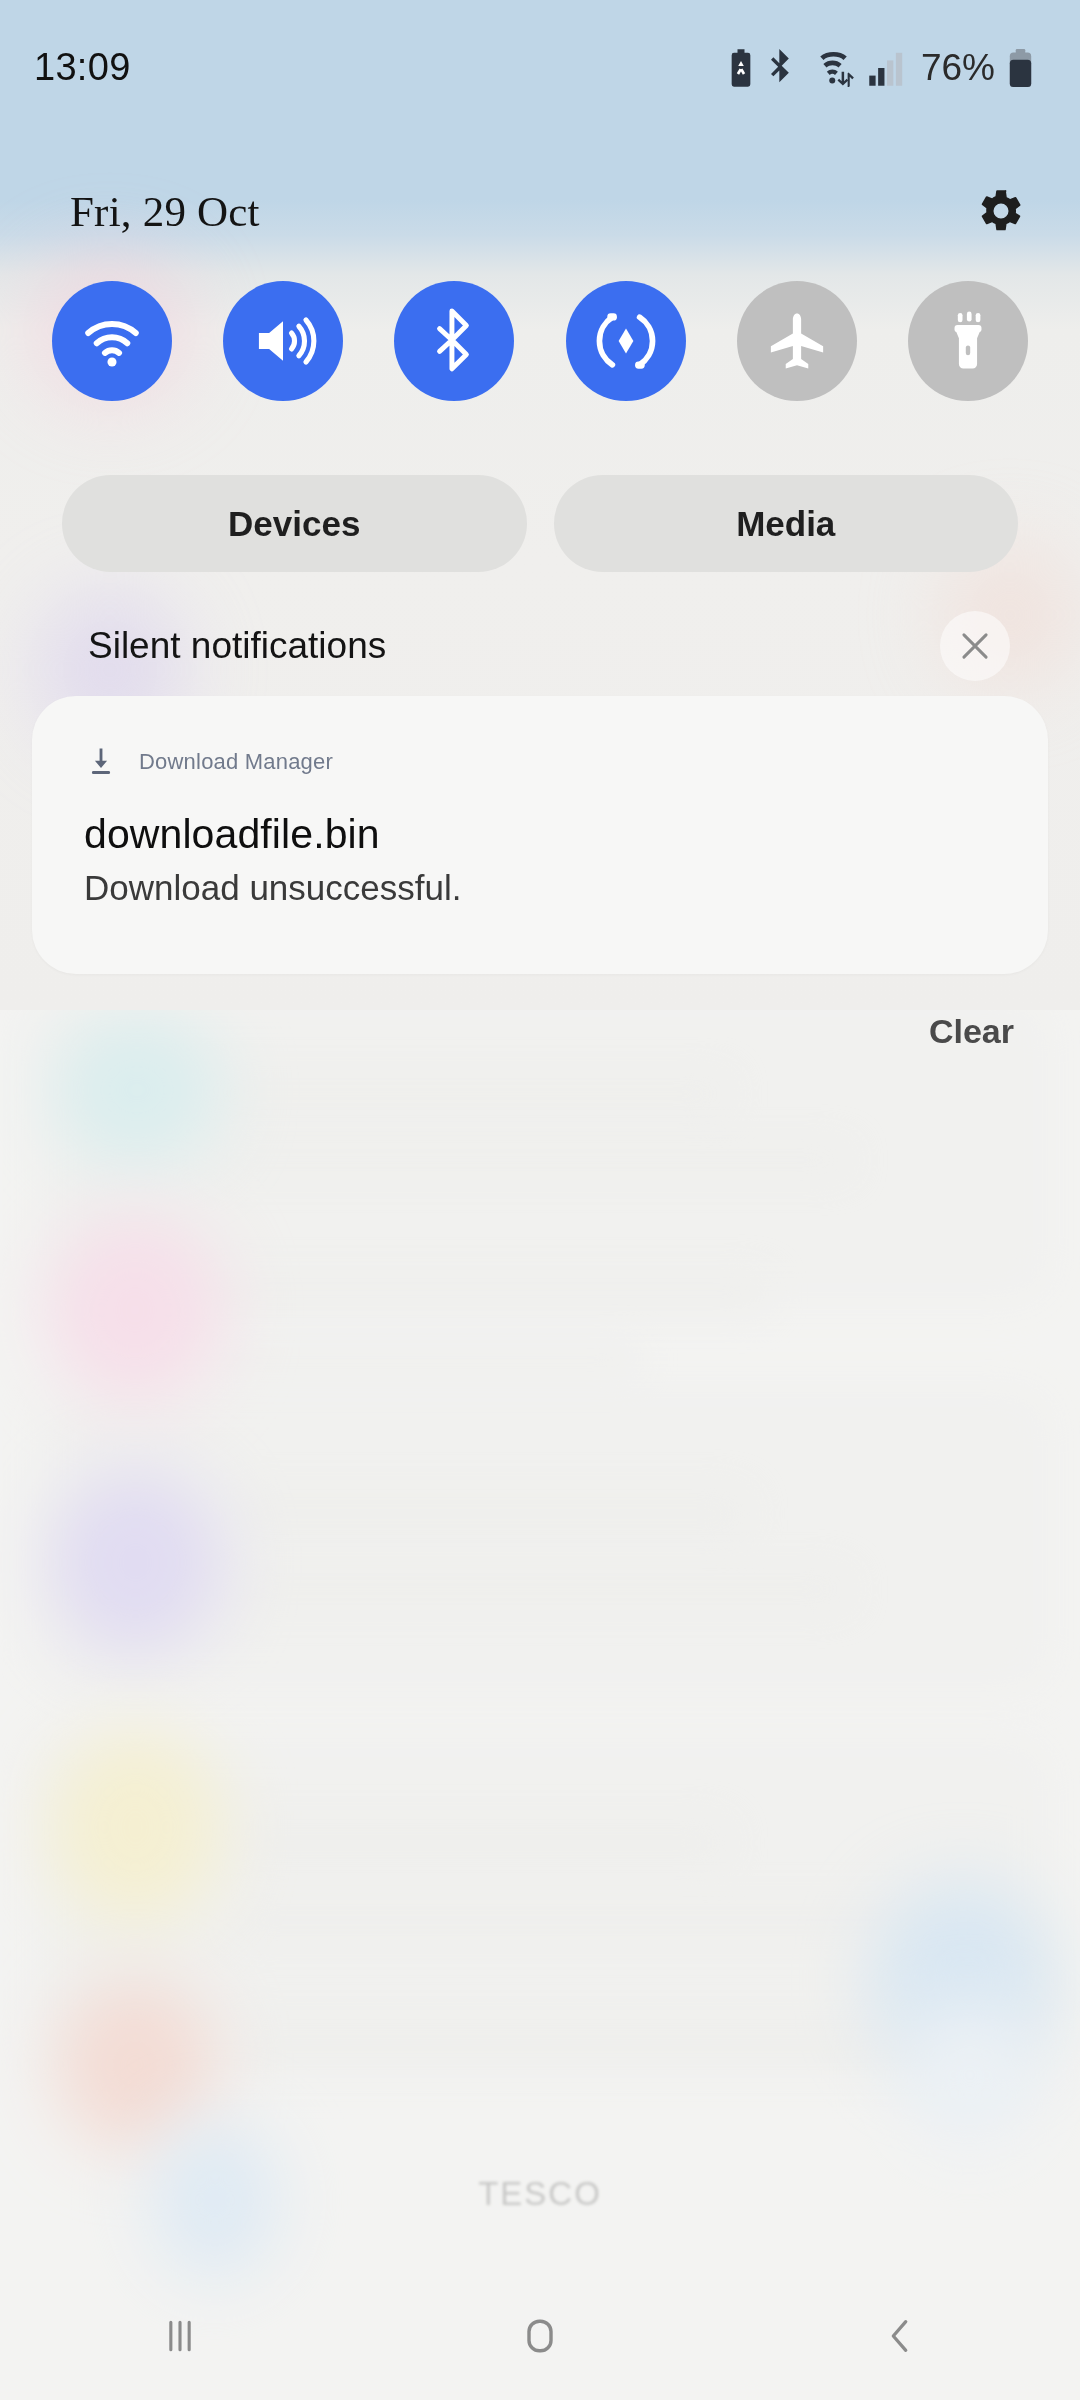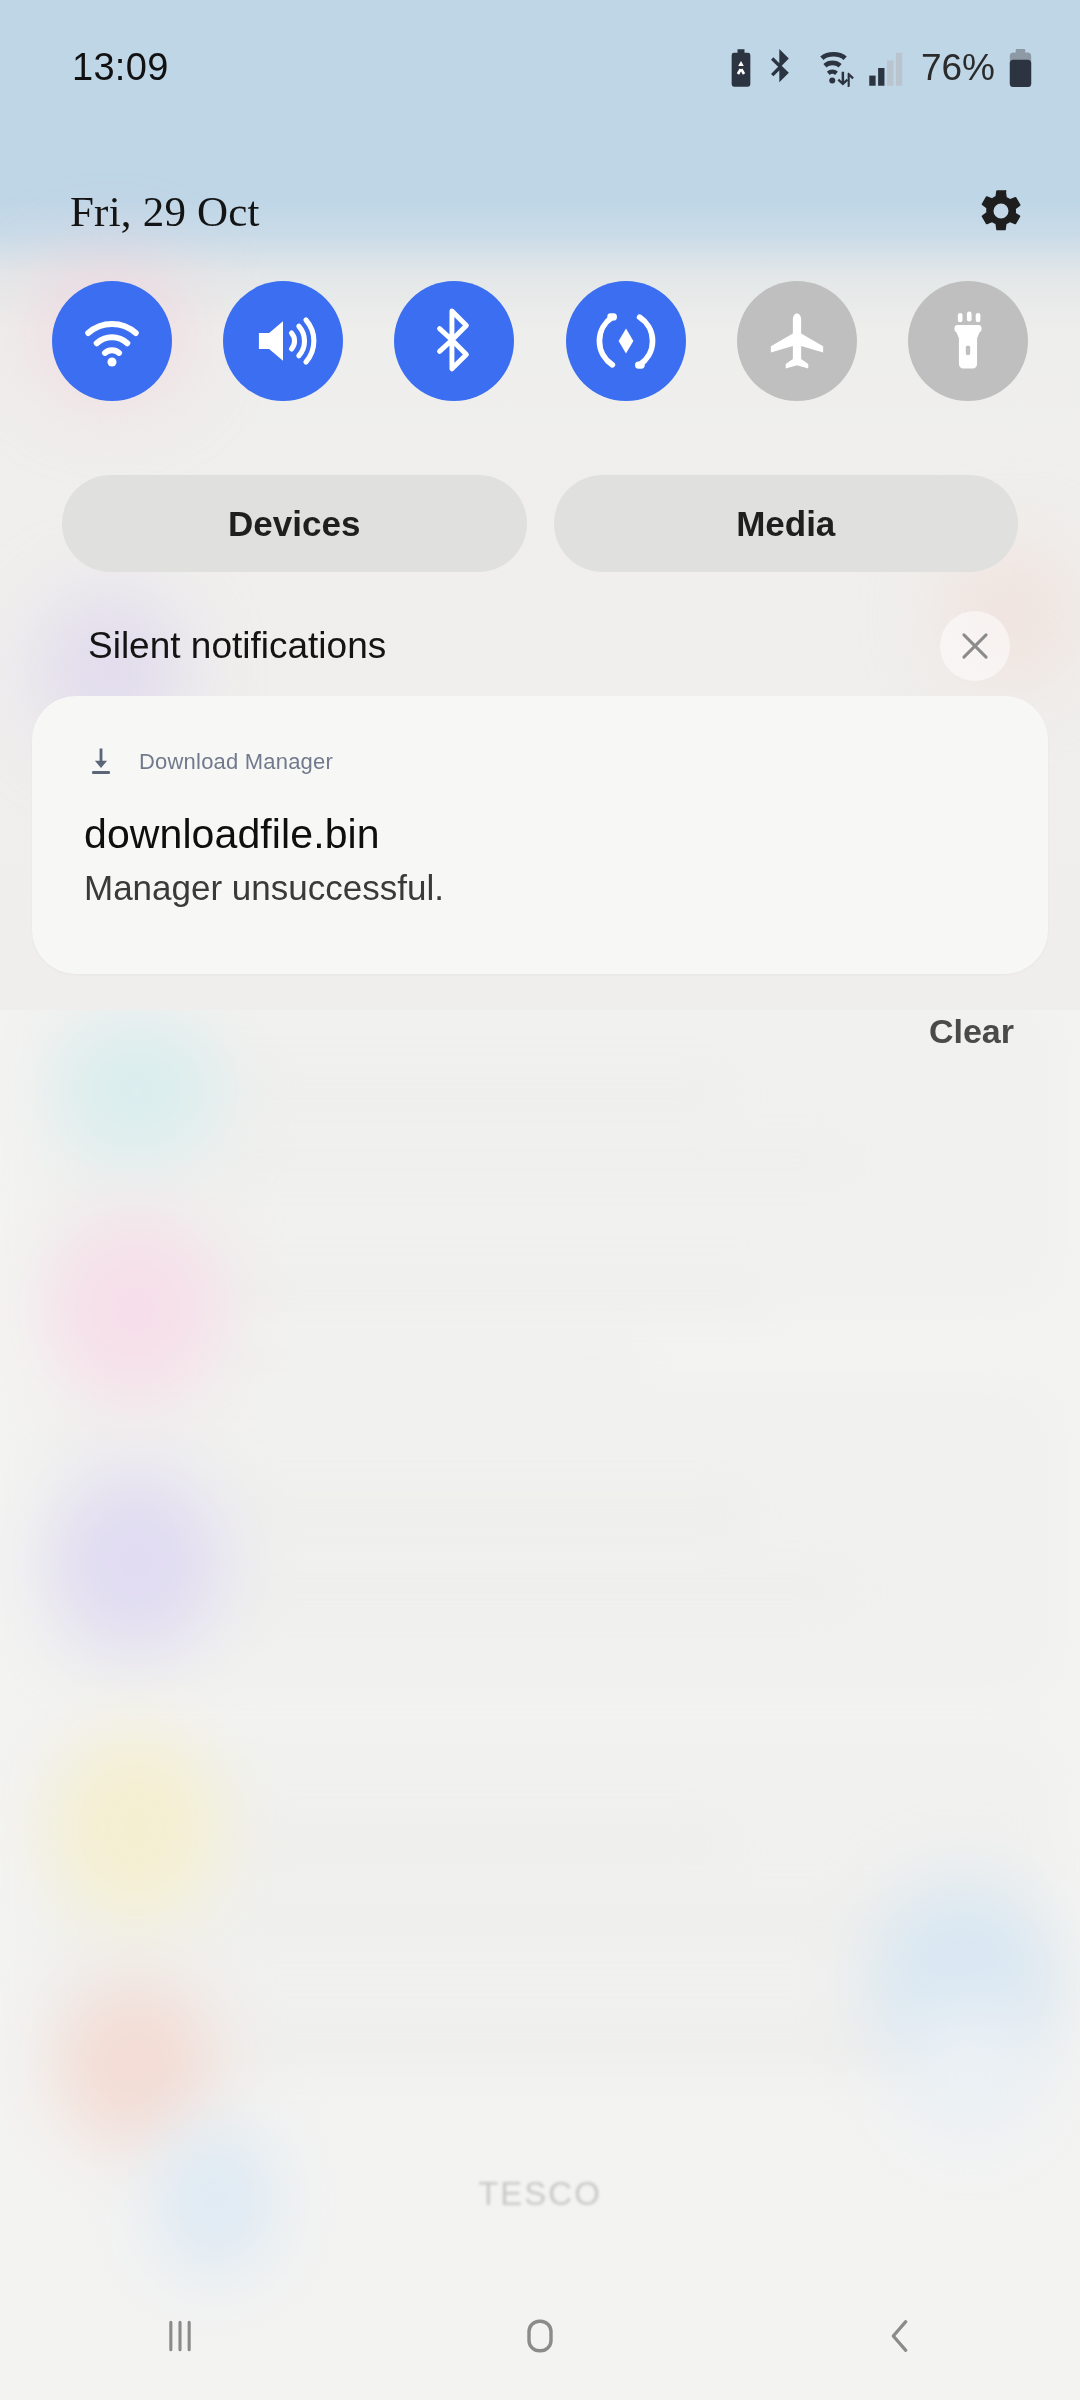--- a/index.html
+++ b/index.html
@@ -78,21 +78,21 @@
     border-radius:50%;
     filter:blur(40px);
     opacity:.5;
   }
 
   
   #statusbar {
     position:absolute; left:0; right:0; top:0;
     height:135px;
     display:flex; align-items:center;
-    padding:0 46px 0 72px;
+    padding:0 46px 0 34px;
     color:#1b1b1b;
   }
   #status-clock {
     font-size:38px;
     letter-spacing:.3px;
     color:#111;
   }
   #status-right {
     margin-left:auto;
     display:flex; align-items:center;
@@ -405,21 +405,21 @@
 
     <div id="notif-card">
       <div id="notif-app-row">
         <svg width="34" height="34" viewBox="0 0 24 24">
           <path fill="#5d6679" d="M11 2.5h2v8.6h3.3L12 16.2 7.7 11.1H11z"></path>
           <rect x="5.6" y="18.4" width="12.8" height="2.1" rx="1" fill="#5d6679"></rect>
         </svg>
         <div id="notif-app-name">Download Manager</div>
       </div>
       <div id="notif-title">downloadfile.bin</div>
-      <div id="notif-body">Manager unsuccessful.</div>
+      <div id="notif-body">Download unsuccessful.</div>
     </div>
 
     <div id="notif-actions">
       <div class="notif-action">Clear</div>
     </div>
 
   </div>
 
   <div id="navbar">
     <div class="nav-btn">

